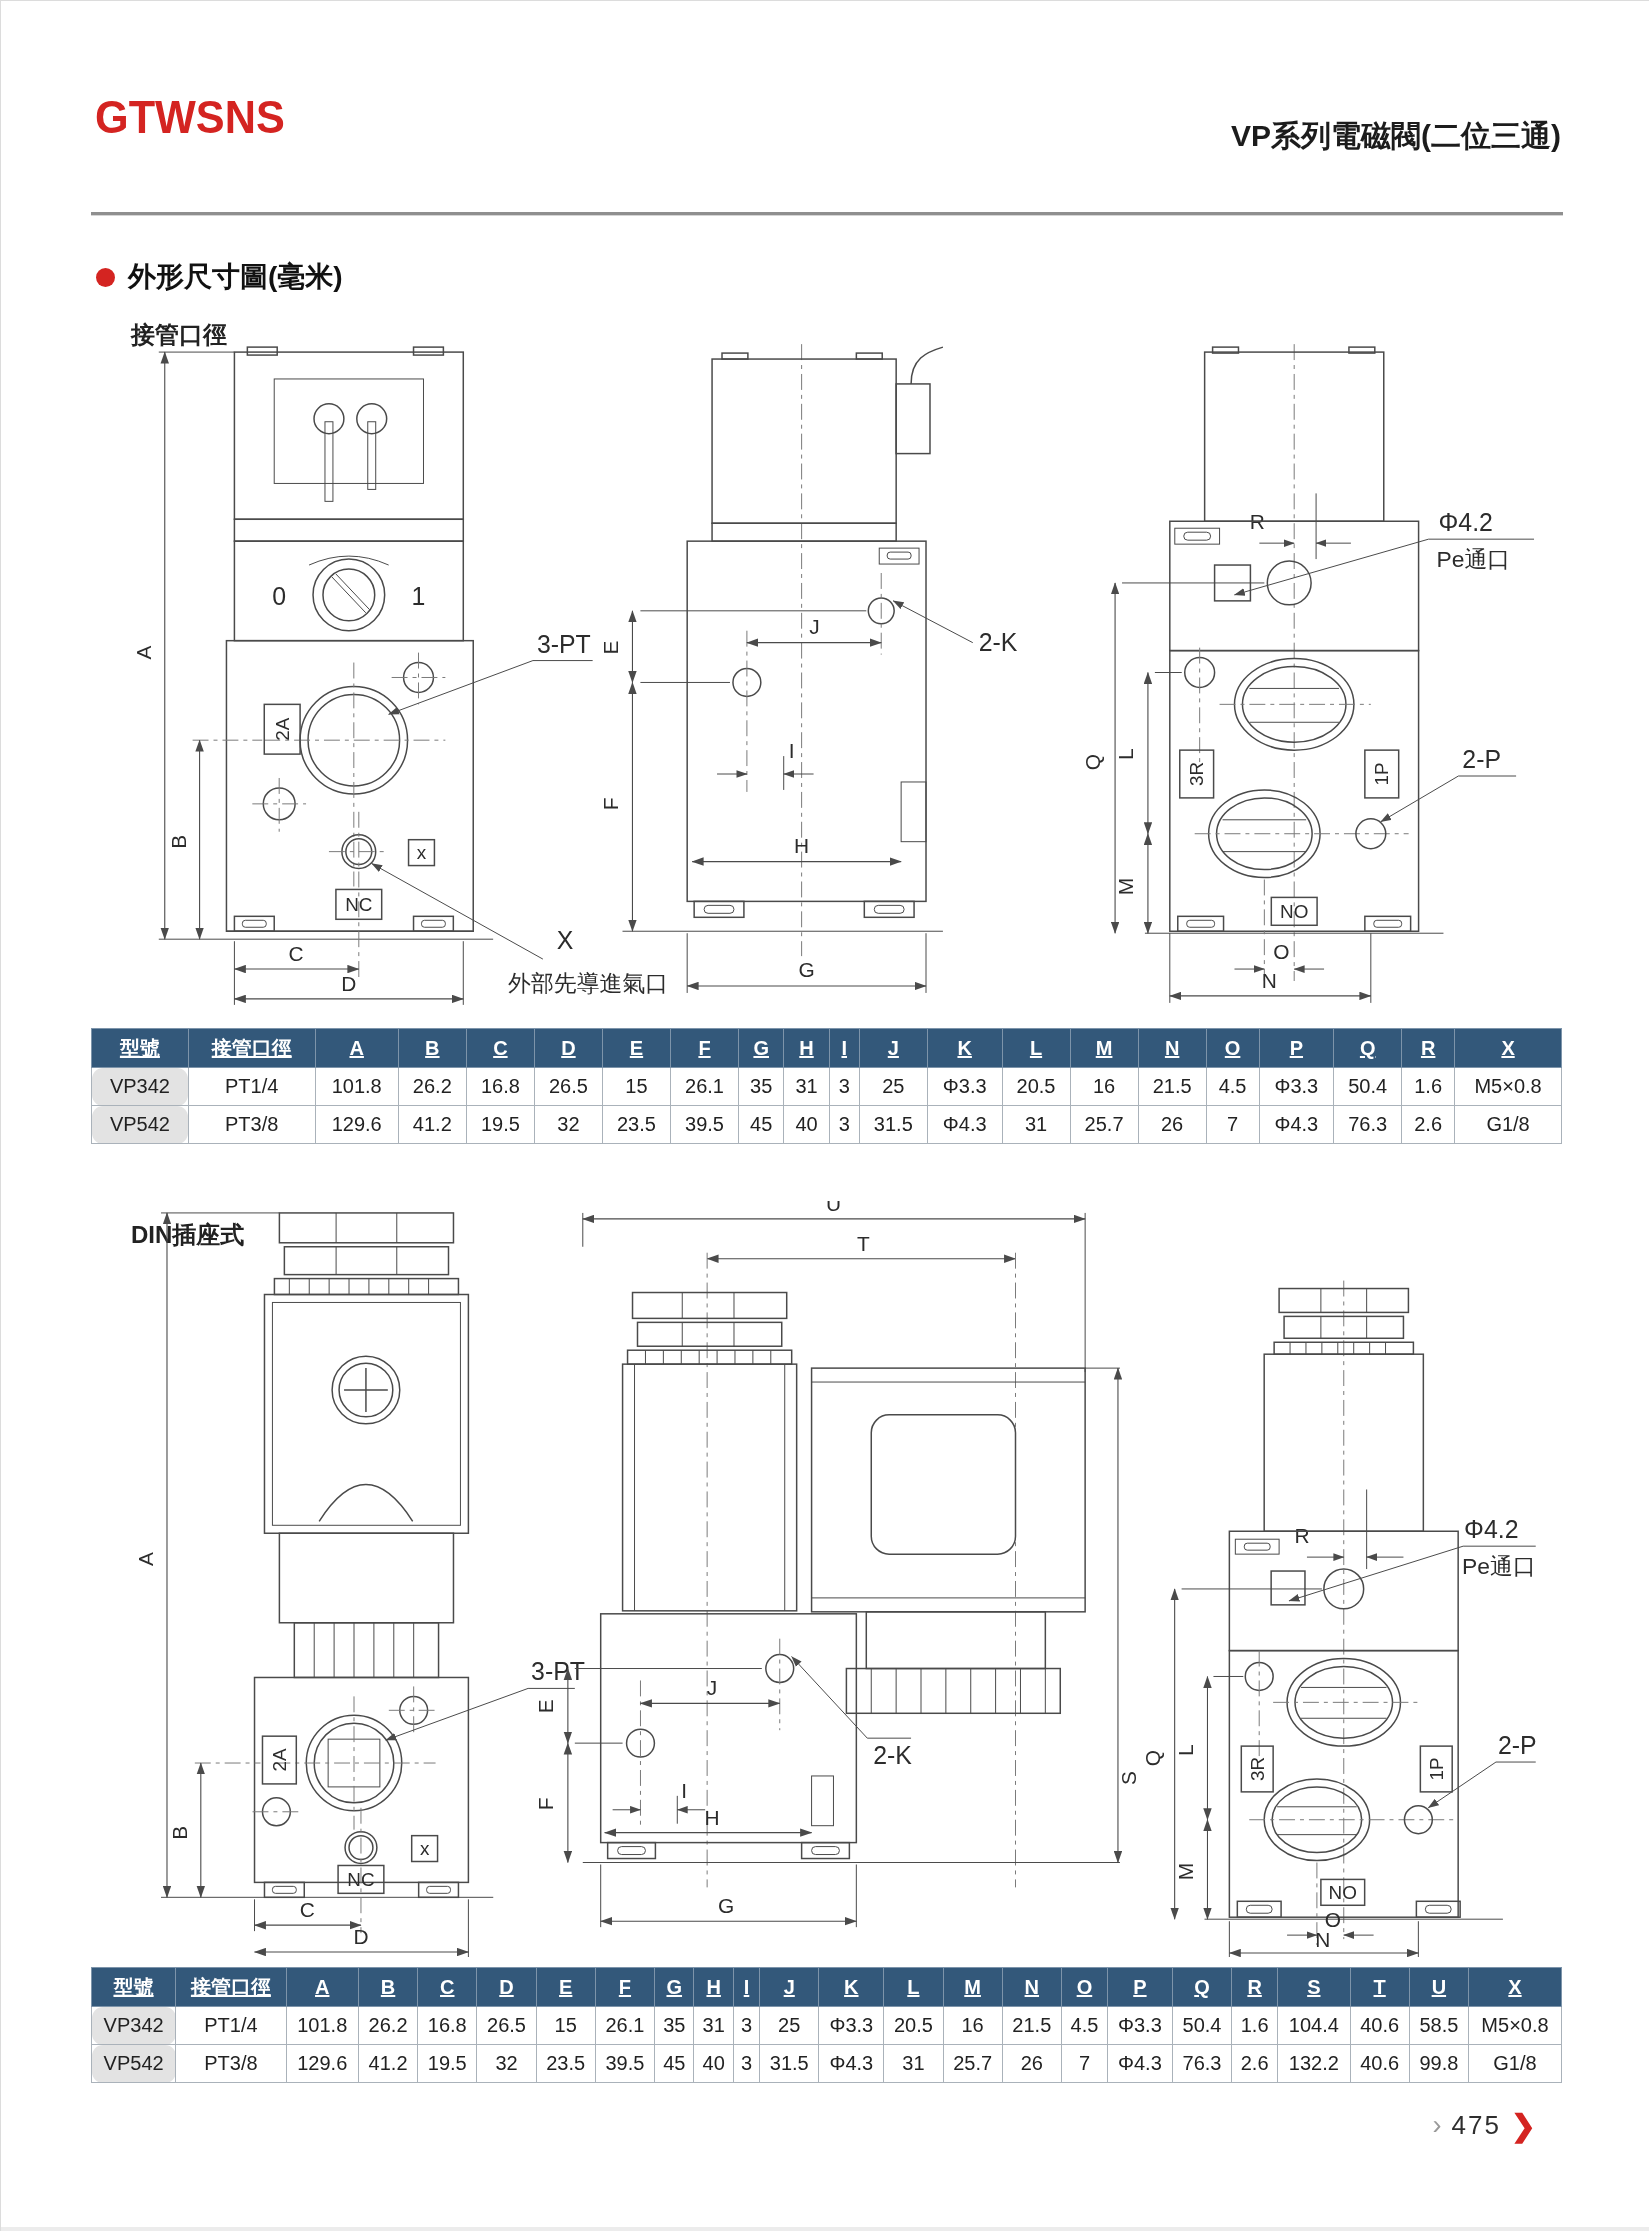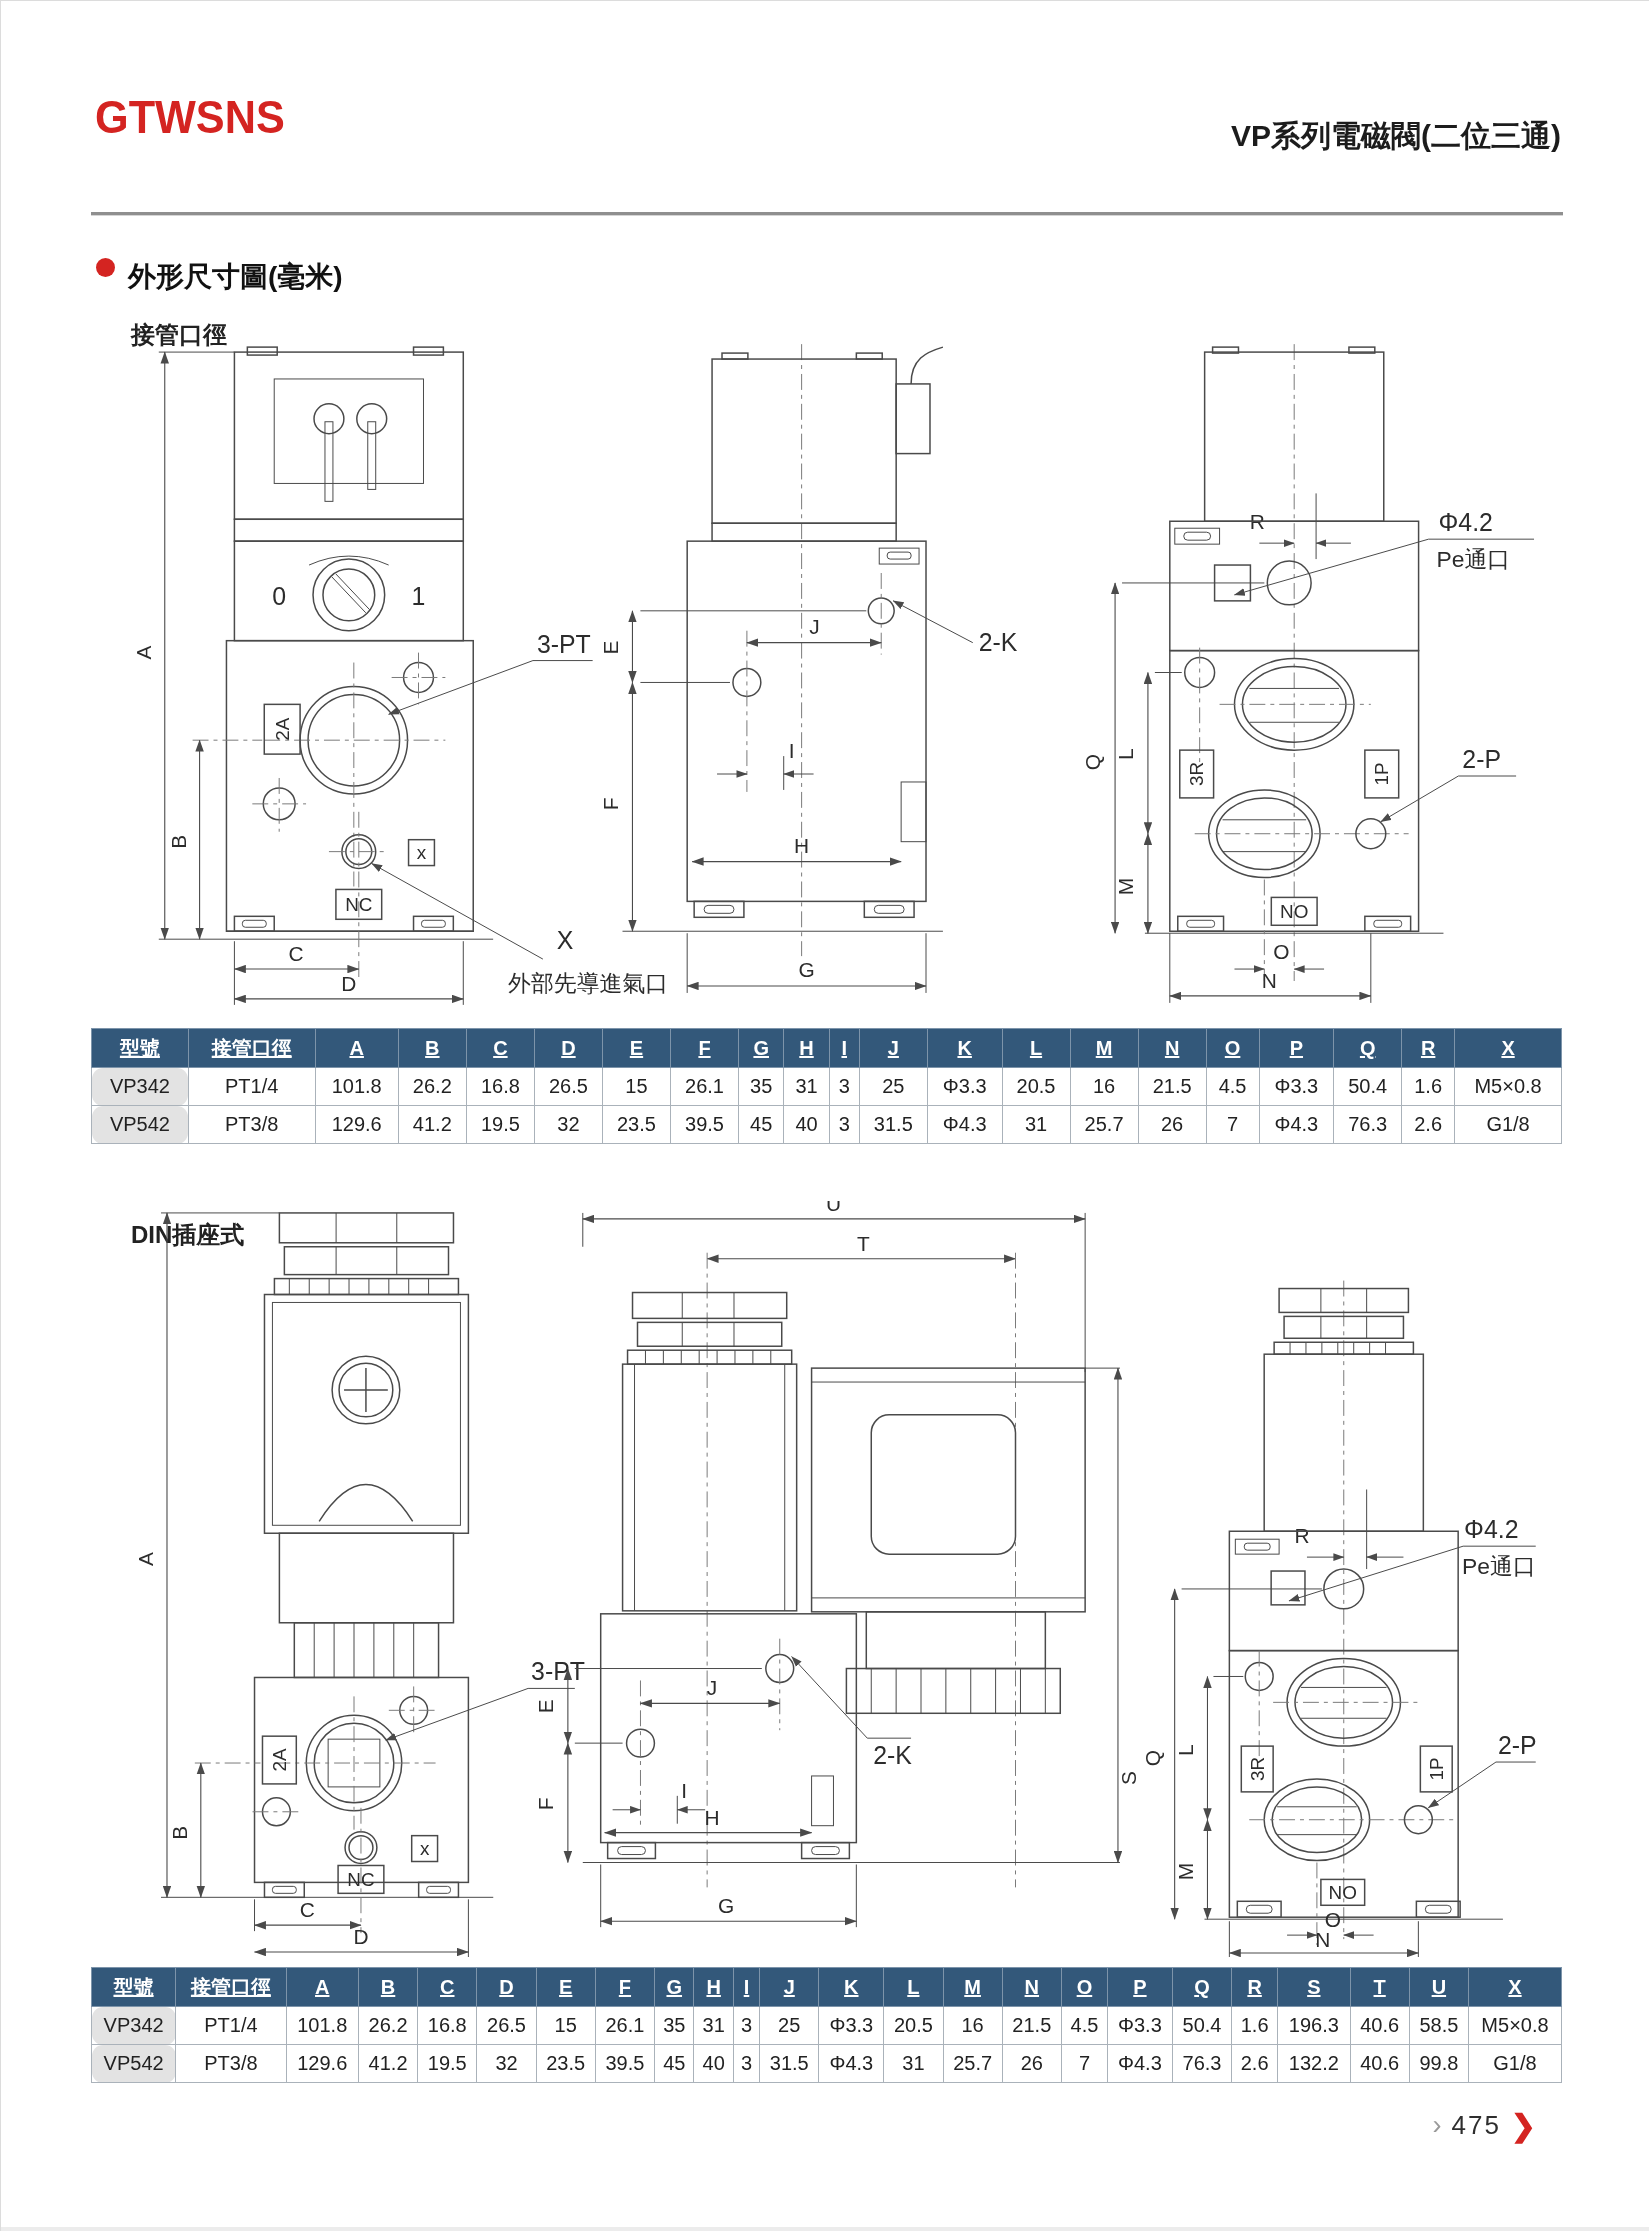--- a/index.html
+++ b/index.html
@@ -5,21 +5,21 @@
   html,body{margin:0;padding:0;background:#f2f2f2;}
   #page{position:relative;width:1650px;height:2232px;background:#ffffff;
         border:1px solid #dcdcdc;font-family:"Liberation Sans",sans-serif;overflow:hidden;}
   
   #brand{position:absolute;left:94px;top:88px;font-size:47px;font-weight:bold;
          color:#d42421;letter-spacing:0px;transform:scaleX(.92);transform-origin:left;}
   #hdr-right{position:absolute;right:90px;top:115px;font-size:30px;color:#1c1c1c;font-weight:600;text-align:center;}
   #hdr-rule{position:absolute;left:90px;right:88px;top:211px;height:3px;background:#8f8f8f;
             border-bottom:1px solid #d5d5d5;}
   
-  #sec{position:absolute;left:95px;top:257px;display:flex;align-items:flex-start;gap:13px;}
+  #sec{position:absolute;left:95px;top:257px;display:flex;align-items:center;gap:13px;}
   #sec .dot{width:19px;height:19px;border-radius:50%;background:#d42421;}
   #sec .t{font-size:28px;font-weight:600;color:#111;}
   .sub{position:absolute;left:130px;font-size:24px;color:#222;font-weight:600;}
   #sub1{top:318px;} #sub2{top:1218px;}
   
   #dw1{position:absolute;left:114px;top:343px;}
   #dw2{position:absolute;left:114px;top:1200px;}
   svg .ln{stroke:#4a4a4a;stroke-width:1.5;fill:none;}
   svg .tn{stroke:#4a4a4a;stroke-width:1;fill:none;}
   svg .dm{stroke:#4a4a4a;stroke-width:1.1;fill:none;}
@@ -602,21 +602,21 @@
           <td>3</td>
           <td>25</td>
           <td>Φ3.3</td>
           <td>20.5</td>
           <td>16</td>
           <td>21.5</td>
           <td>4.5</td>
           <td>Φ3.3</td>
           <td>50.4</td>
           <td>1.6</td>
-          <td>196.3</td>
+          <td>104.4</td>
           <td>40.6</td>
           <td>58.5</td>
           <td>M5×0.8</td>
         </tr>
         <tr>
           <td>VP542</td>
           <td>PT3/8</td>
           <td>129.6</td>
           <td>41.2</td>
           <td>19.5</td>

